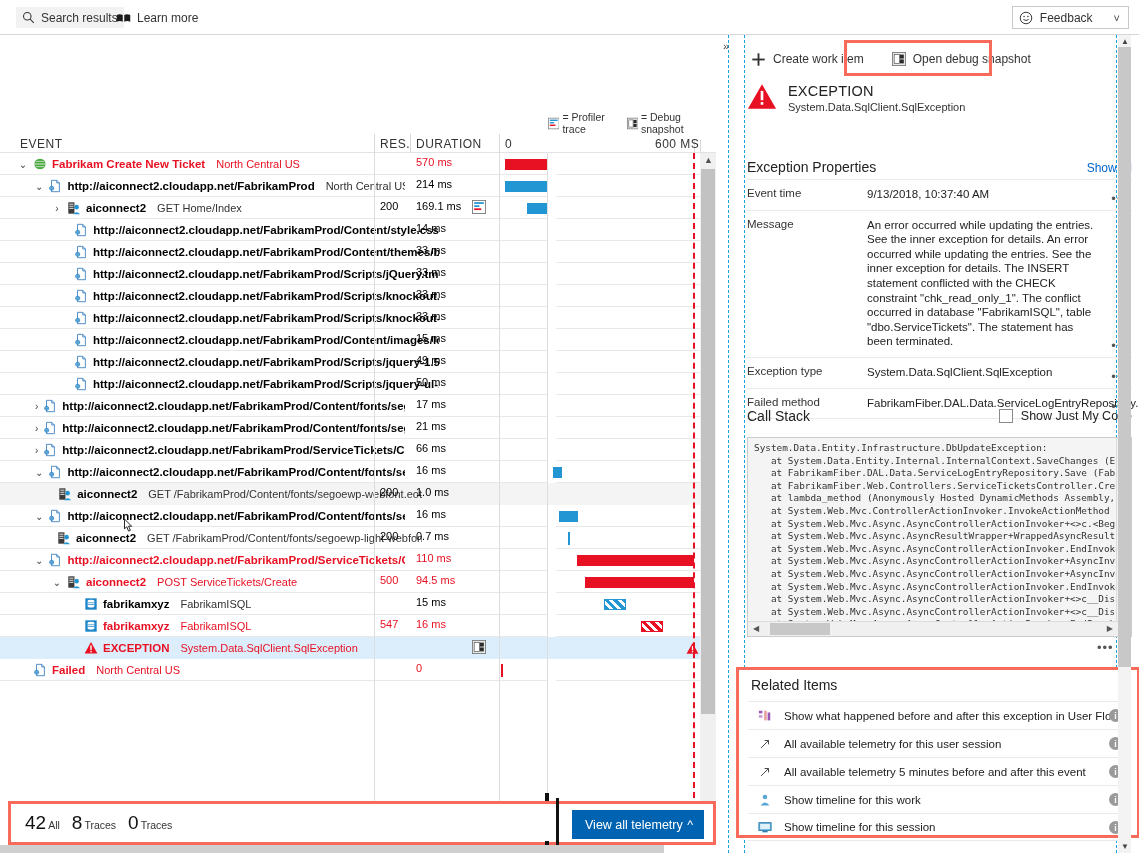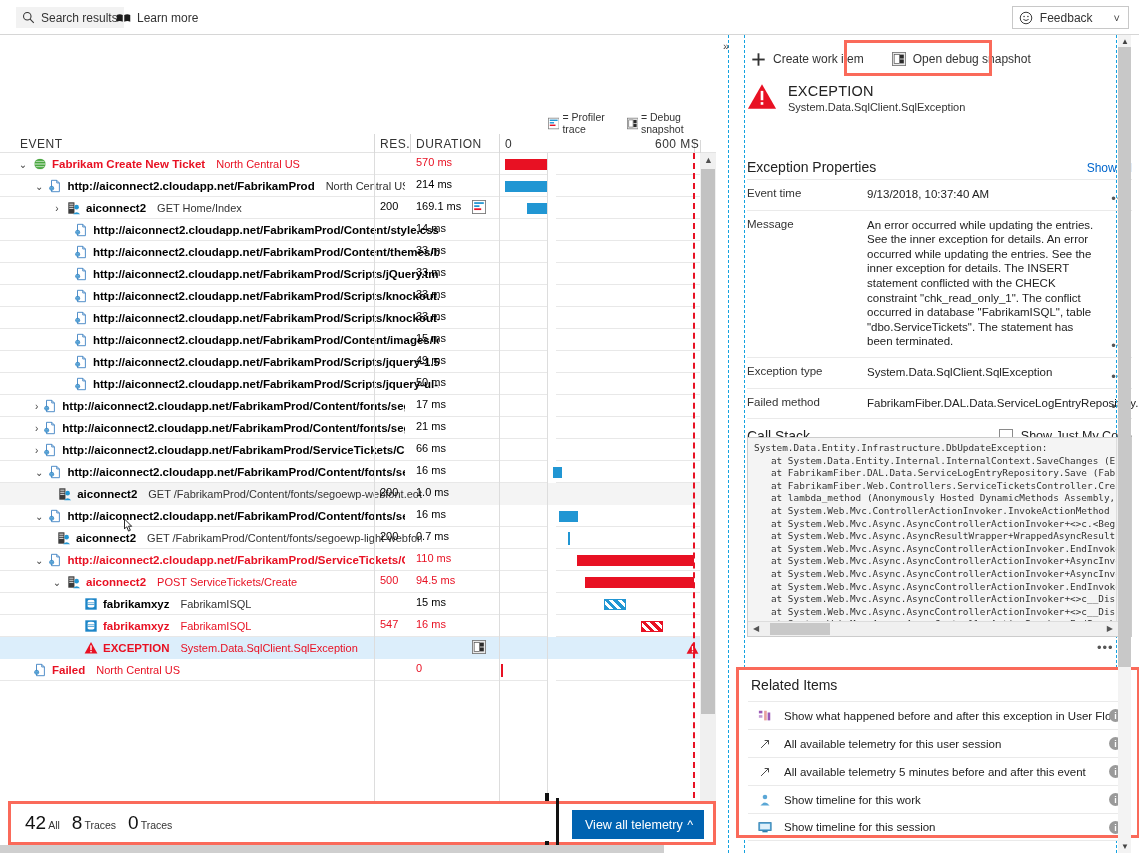--- a/index.html
+++ b/index.html
@@ -167,21 +167,21 @@
   .sect-title { font-size: 14px; color: #222; }
   .showall { font-size: 12px; color: #0066cc; }
 
   .props { position: absolute; left: 2px; top: 144px; width: 385px; }
   .prow { position: relative; border-top: 1px solid #eaeaea; padding: 7px 0 8px 0; display: flex; }
   .prow:last-child { border-bottom: 1px solid #eaeaea; }
   .pkey { width: 120px; flex: 0 0 120px; font-size: 11.5px; color: #333; }
   .pval { flex: 1; font-size: 11.5px; color: #222; line-height: 14.6px; padding-right: 30px; }
   .ellip { position: absolute; right: 4px; bottom: 4px; font-size: 13px; color: #555; letter-spacing: 1px; }
 
-  .cs-head { position: absolute; left: 2px; top: 373px; width: 385px; display: flex; justify-content: space-between; align-items: center; margin-top: 20px; }
+  .cs-head { position: absolute; left: 2px; top: 373px; width: 385px; display: flex; justify-content: space-between; align-items: center; }
   .sjmc { display: flex; align-items: center; gap: 8px; font-size: 12.5px; color: #222; }
   .cbox { width: 14px; height: 14px; border: 1px solid #8a8a8a; background: #fff; display:inline-block; }
 
   .cs-box {
     position: absolute; left: 2px; top: 402px; width: 385px; height: 200px;
     border: 1px solid #ccc; background: #f4f4f4; overflow: hidden;
   }
   .cs-text {
     position: absolute; left: 6px; top: 4px; width: 362px;
     font-family: "DejaVu Sans Mono", monospace; font-size: 9.4px; line-height: 12.6px;

